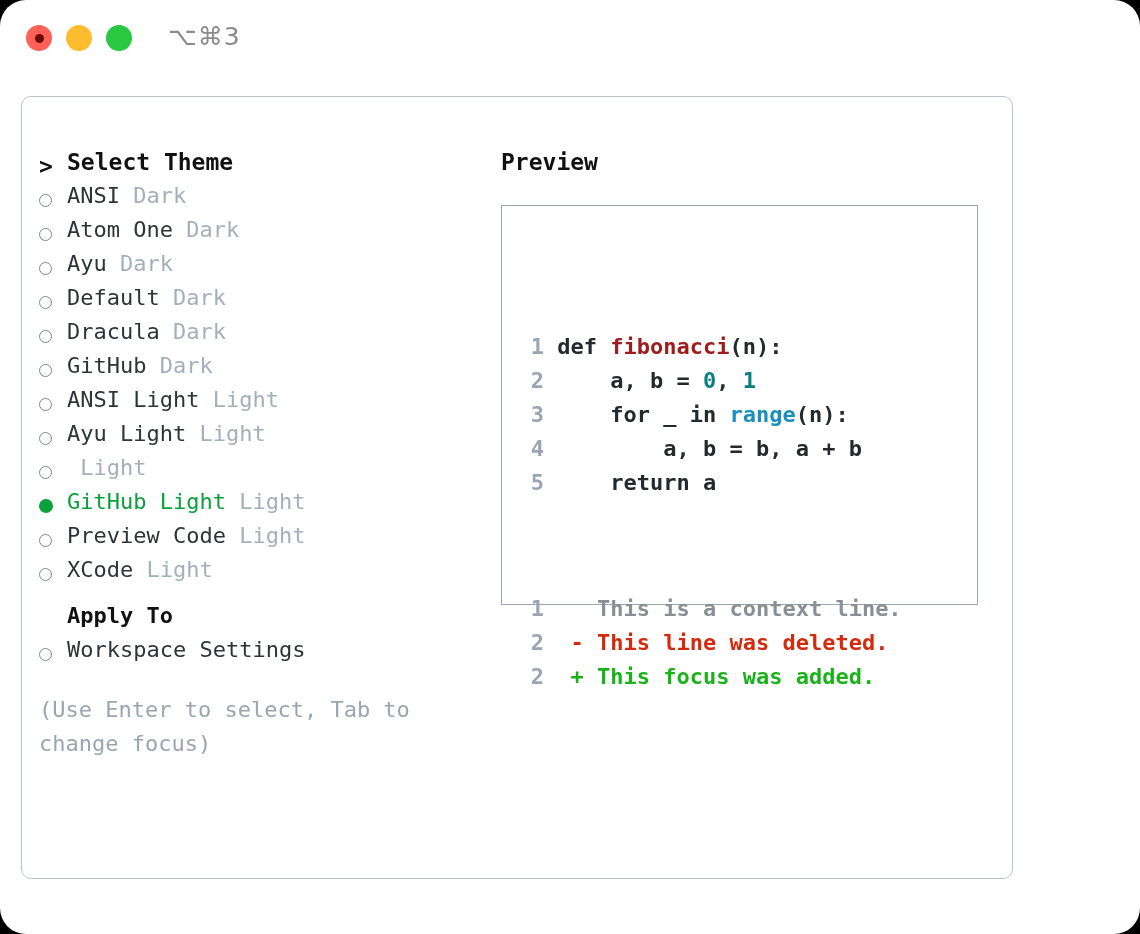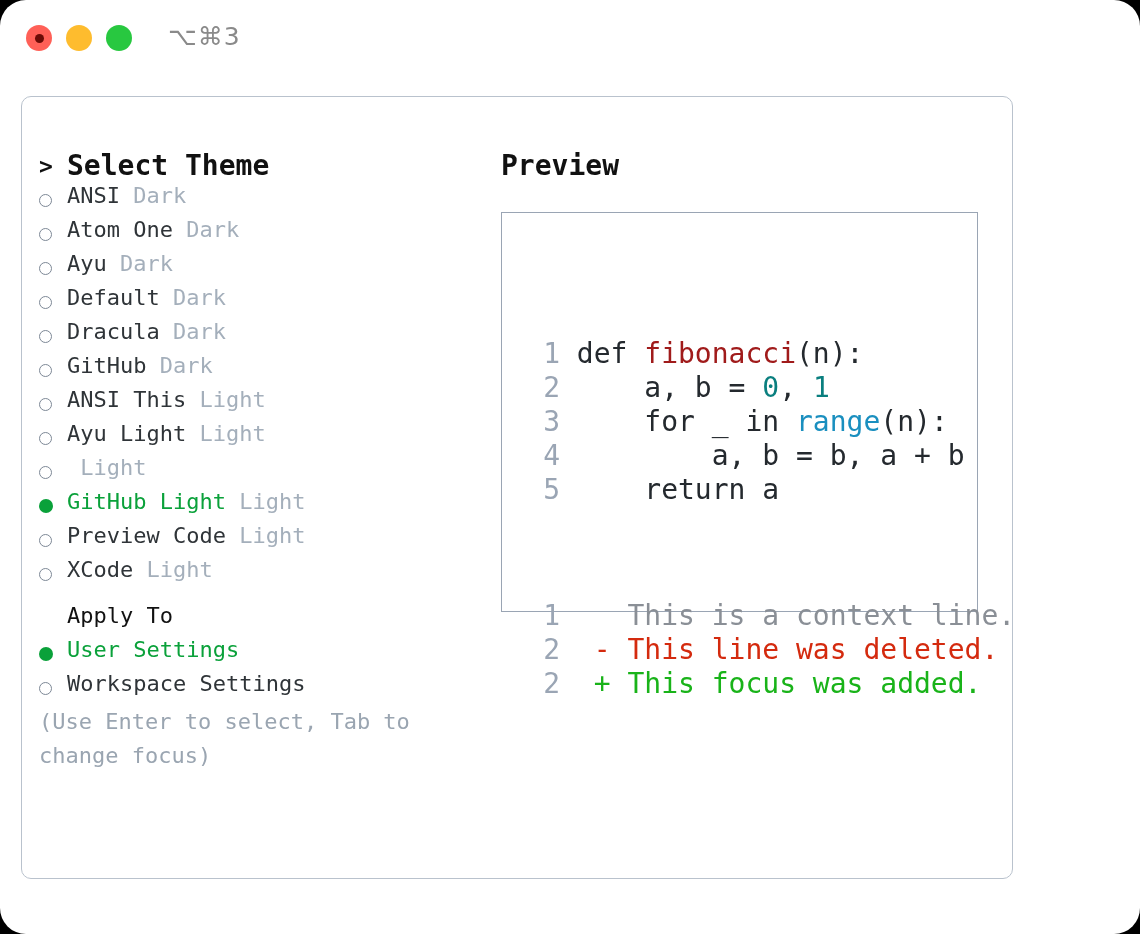--- a/index.html
+++ b/index.html
@@ -129,69 +129,71 @@
   .caret {
     font-size: 23px;
     font-weight: bold;
     color: #111111;
     line-height: 1;
   }
 
   .header-row .label {
     font-weight: bold;
     color: #111111;
-    font-size: 28px;
+    font-size: 23px;
   }
   .label { color: #2f3438; }
   .label.selected { color: #0aa13a; }
   .variant { color: #a4afbb; }
   .gap { height: 12px; }
 
   .section-title {
-    font-weight: normal;
+    font-weight: bold;
     color: #111111;
     text-align: right;
   }
 
   .hint {
+    margin-top: 22px;
     font-size: 22px;
     color: #9aa5b1;
     line-height: 34px;
     width: 400px;
   }
 
   
   .right-pane {
     position: absolute;
     left: 479px;
     top: 52px;
     width: 490px;
   }
   .preview-title {
-    font-size: 28px;
+    font-size: 23px;
     font-weight: bold;
     color: #111111;
     white-space: pre;
   }
   .preview-box {
     margin-top: 30px;
     width: 477px;
     height: 400px;
     border: 1.5px solid #9aa5b4;
     box-sizing: border-box;
     background: #ffffff;
     position: relative;
   }
   .code {
     position: absolute;
-    left: 36px;
+    left: 20px;
     top: 56px;
-    font-size: 28px;
+    font-size: 22px;
     line-height: 34px;
     white-space: pre;
+    font-weight: bold;
   }
   .ln {
     display: inline-block;
     width: 22px;
     text-align: right;
     color: #9aa5b4;
   }
   .code-line { white-space: pre; }
   .tok-fn    { color: #a01b1b; }
   .tok-num   { color: #0a7f7f; }
@@ -228,37 +230,36 @@
         <span class="label">Select Theme</span>
       </div>
 
       <div id="theme-items">
           <div class="row"><span class="marker"><span class="ring"></span></span><span class="label">ANSI</span><span class="variant"> Dark</span></div>
           <div class="row"><span class="marker"><span class="ring"></span></span><span class="label">Atom One</span><span class="variant"> Dark</span></div>
           <div class="row"><span class="marker"><span class="ring"></span></span><span class="label">Ayu</span><span class="variant"> Dark</span></div>
           <div class="row"><span class="marker"><span class="ring"></span></span><span class="label">Default</span><span class="variant"> Dark</span></div>
           <div class="row"><span class="marker"><span class="ring"></span></span><span class="label">Dracula</span><span class="variant"> Dark</span></div>
           <div class="row"><span class="marker"><span class="ring"></span></span><span class="label">GitHub</span><span class="variant"> Dark</span></div>
-          <div class="row"><span class="marker"><span class="ring"></span></span><span class="label">ANSI This</span><span class="variant"> Light</span></div>
+          <div class="row"><span class="marker"><span class="ring"></span></span><span class="label">ANSI Light</span><span class="variant"> Light</span></div>
           <div class="row"><span class="marker"><span class="ring"></span></span><span class="label">Ayu Light</span><span class="variant"> Light</span></div>
           <div class="row"><span class="marker"><span class="ring"></span></span><span class="variant"> Light</span></div>
           <div class="row"><span class="marker"><span class="dot"></span></span><span class="label selected">GitHub Light</span><span class="variant"> Light</span></div>
           <div class="row"><span class="marker"><span class="ring"></span></span><span class="label">Preview Code</span><span class="variant"> Light</span></div>
           <div class="row"><span class="marker"><span class="ring"></span></span><span class="label">XCode</span><span class="variant"> Light</span></div>
         </div>
 
       <div class="gap"></div>
 
       <div class="row">
         <span class="marker"></span>
         <span class="label section-title">Apply To</span>
       </div>
 
       <div id="apply-options">
-          <div class="row"><span class="marker"><span class="dot"></span></span><span class="label selected">User Settings</span></div>
           <div class="row"><span class="marker"><span class="ring"></span></span><span class="label">Workspace Settings</span></div>
         </div>
 
       <div class="hint">(Use Enter to select, Tab to change focus)</div>
     </div>
 
     <div class="right-pane">
       <div class="preview-title">Preview</div>
 
       <div class="preview-box">

